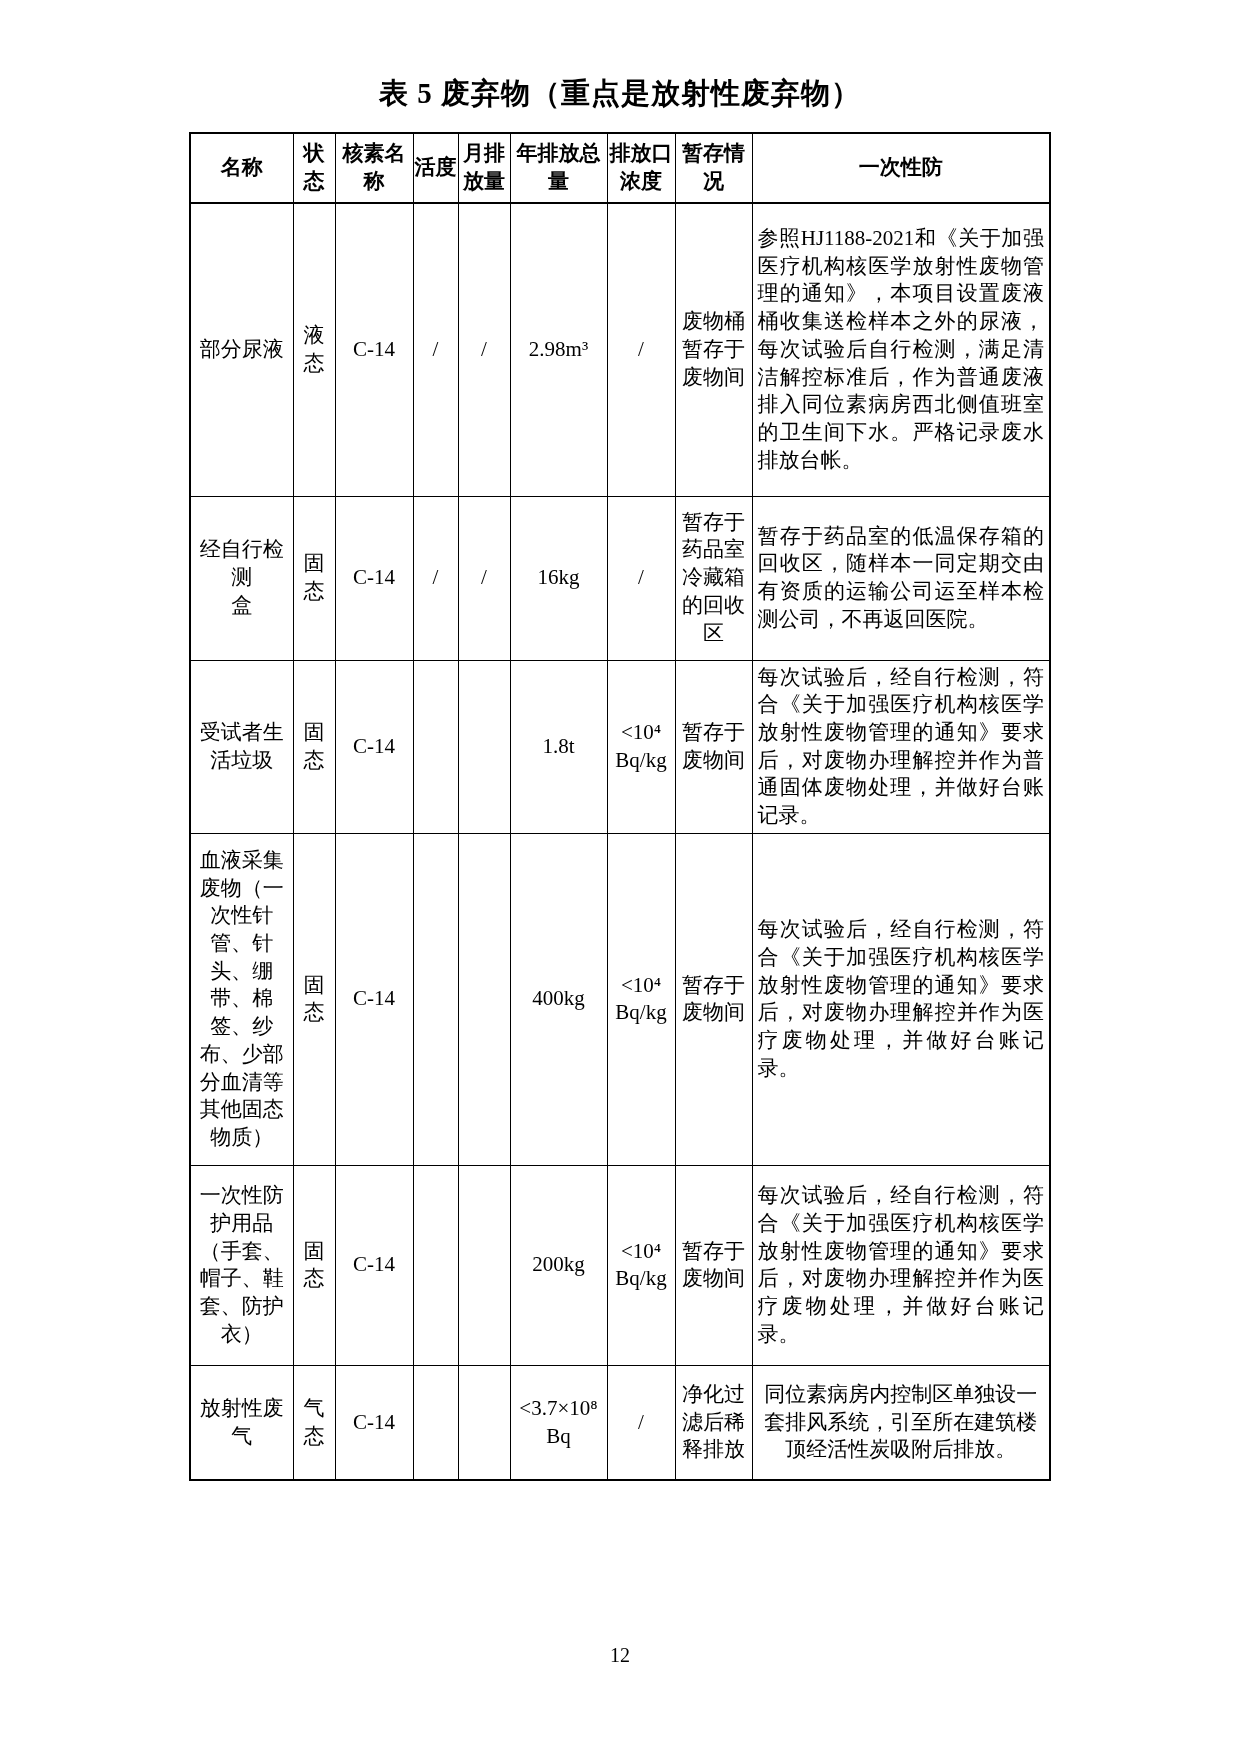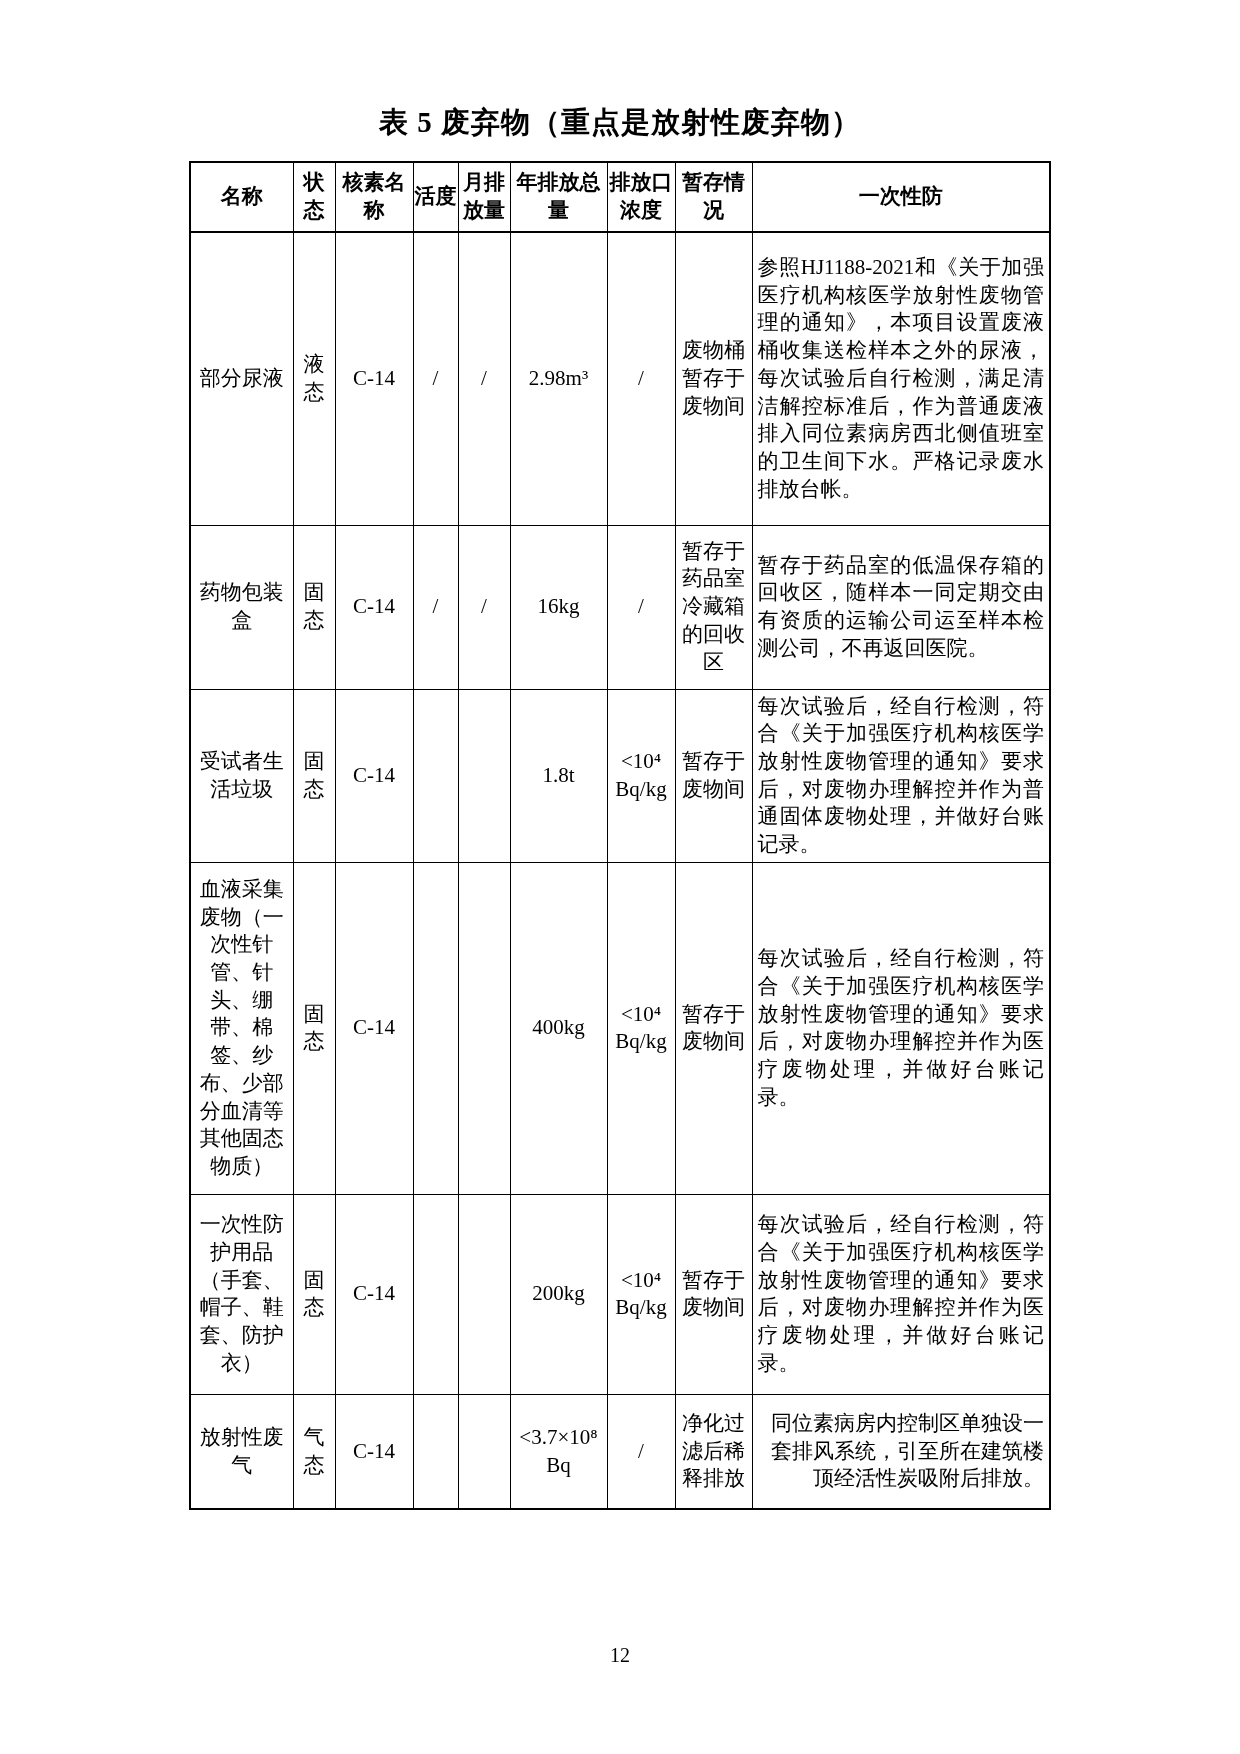--- a/index.html
+++ b/index.html
@@ -9,21 +9,21 @@
   }
   body {
     width: 1240px;
     height: 1754px;
     position: relative;
     font-family: "Liberation Serif", "DejaVu Serif", serif;
     color: #000;
   }
   .page-title {
     margin: 0;
-    padding-top: 103px;
+    padding-top: 74px;
     text-align: center;
     font-size: 29px;
     font-weight: bold;
     letter-spacing: 1px;
   }
   table.waste-table {
     width: 860px;
     margin: 18px auto 9px auto;
     border-collapse: collapse;
     table-layout: fixed;
@@ -43,21 +43,21 @@
     font-weight: bold;
     border-bottom: 2px solid #000;
     padding: 2px 0;
   }
   .waste-table td.dest {
     text-align: justify;
     text-justify: inter-ideograph;
     padding: 3px 5px;
   }
   .waste-table tbody tr:last-child td.dest {
-    text-align: right;
+    text-align: center;
   }
   .page-number {
     position: absolute;
     top: 1620px;
     left: 0;
     width: 100%;
     text-align: center;
     font-size: 20px;
     margin-top: 24px;
   }
@@ -109,21 +109,21 @@
         <td>/</td>
         <td>/</td>
         <td>2.98m³</td>
         <td>/</td>
         <td>废物桶
 暂存于
 废物间</td>
         <td class="dest">参照HJ1188-2021和《关于加强医疗机构核医学放射性废物管理的通知》，本项目设置废液桶收集送检样本之外的尿液，每次试验后自行检测，满足清洁解控标准后，作为普通废液排入同位素病房西北侧值班室的卫生间下水。严格记录废水排放台帐。</td>
       </tr>
       <tr style="height:164px">
-        <td>药物包装
+        <td>经自行检测
 盒</td>
         <td>固
 态</td>
         <td>C-14</td>
         <td>/</td>
         <td>/</td>
         <td>16kg</td>
         <td>/</td>
         <td>暂存于
 药品室

